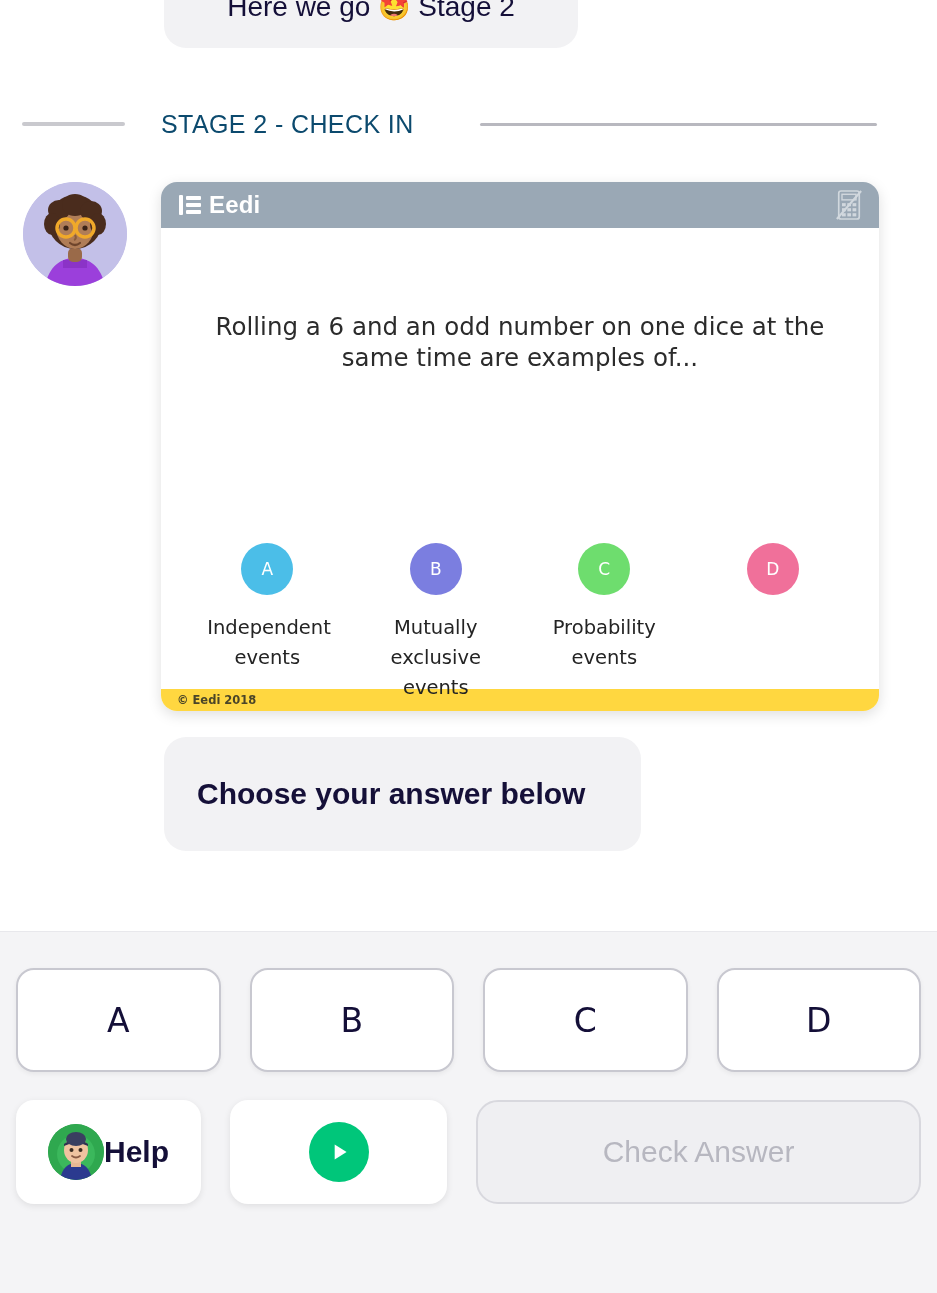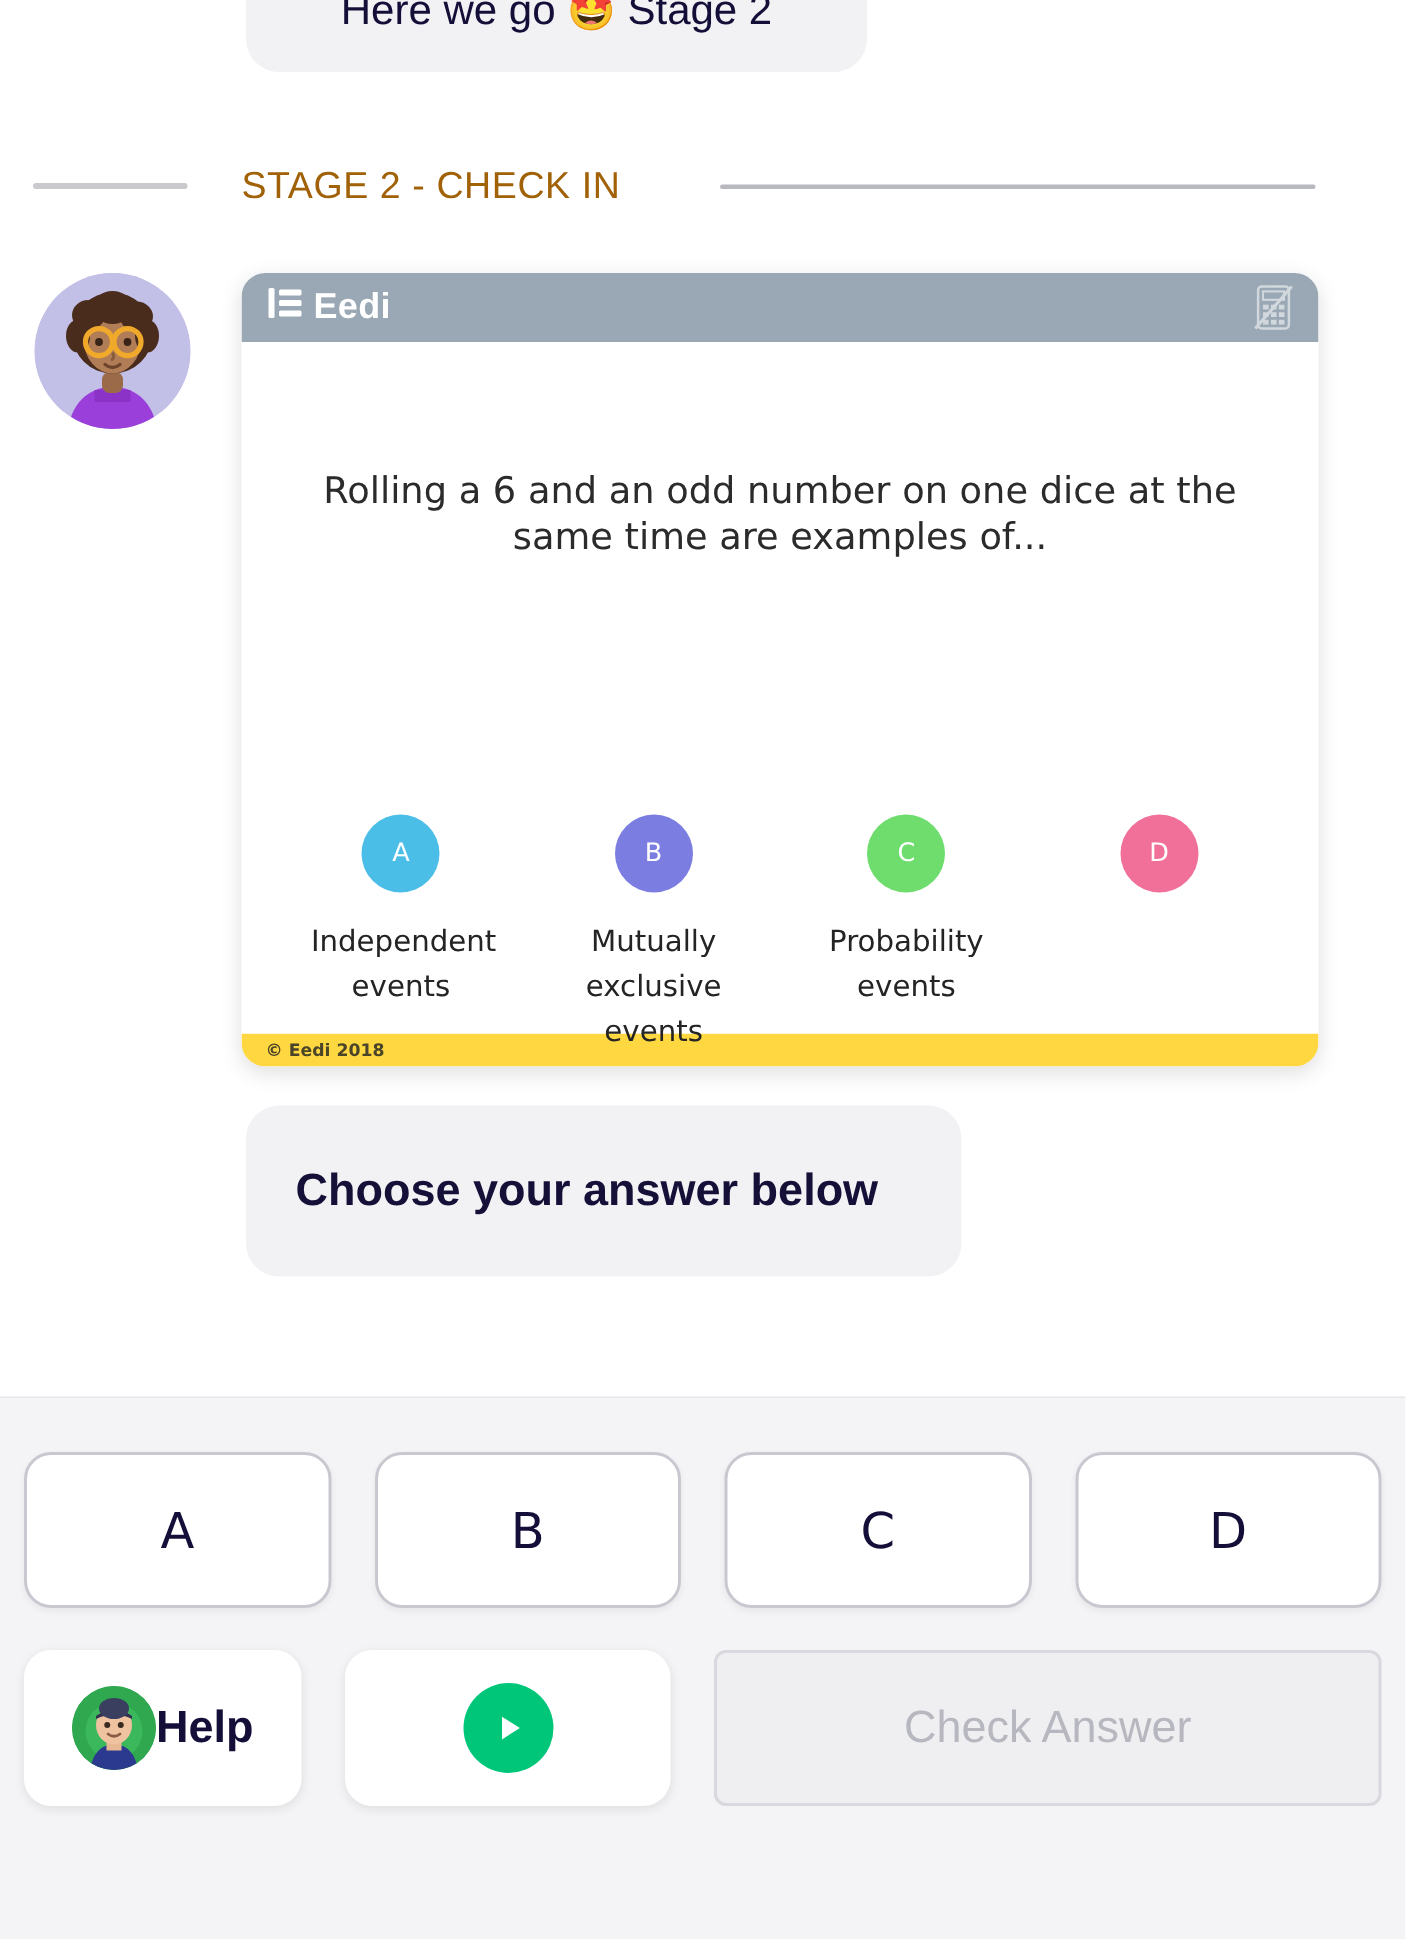--- a/index.html
+++ b/index.html
@@ -54,21 +54,21 @@
     width: 103px;
     height: 4px;
     background: #c9c9ce;
     margin-left: 22px;
     border-radius: 2px;
   }
   .stage-label {
     margin-left: 36px;
     font-size: 25px;
     letter-spacing: 0.4px;
-    color: #a16207;
+    color: #0c4a6e;
     font-weight: 500;
     white-space: nowrap;
   }
   .rule-right {
     flex: 1;
     height: 3px;
     background: #b8b8bf;
     margin-left: 66px;
     margin-right: 60px;
     border-radius: 2px;
@@ -103,20 +103,21 @@
   .q-head {
     height: 46px;
     background: #9aa8b5;
     display: flex;
     align-items: center;
     padding: 0 16px 0 18px;
     flex: 0 0 auto;
   }
   .brand {
     display: flex;
+    align-items: center;
     gap: 8px;
   }
   .brand-mark {
     display: inline-flex;
     align-items: center;
     gap: 3px;
     height: 22px;
   }
   .brand-mark .bar {
     width: 4px; height: 20px; background: #ffffff; border-radius: 1px;
@@ -300,21 +301,21 @@
     background: #00c67a;
     display: flex;
     align-items: center;
     justify-content: center;
   }
   .check-btn {
     flex: 1 1 0;
     height: 104px;
     background: #efeff2;
     border: 2px solid #d8d8de;
-    border-radius: 8px;
+    border-radius: 22px;
     display: flex;
     align-items: center;
     justify-content: center;
   }
   .check-label {
     font-size: 30px;
     color: #b7b7c0;
   }
 </style>
 </head>

